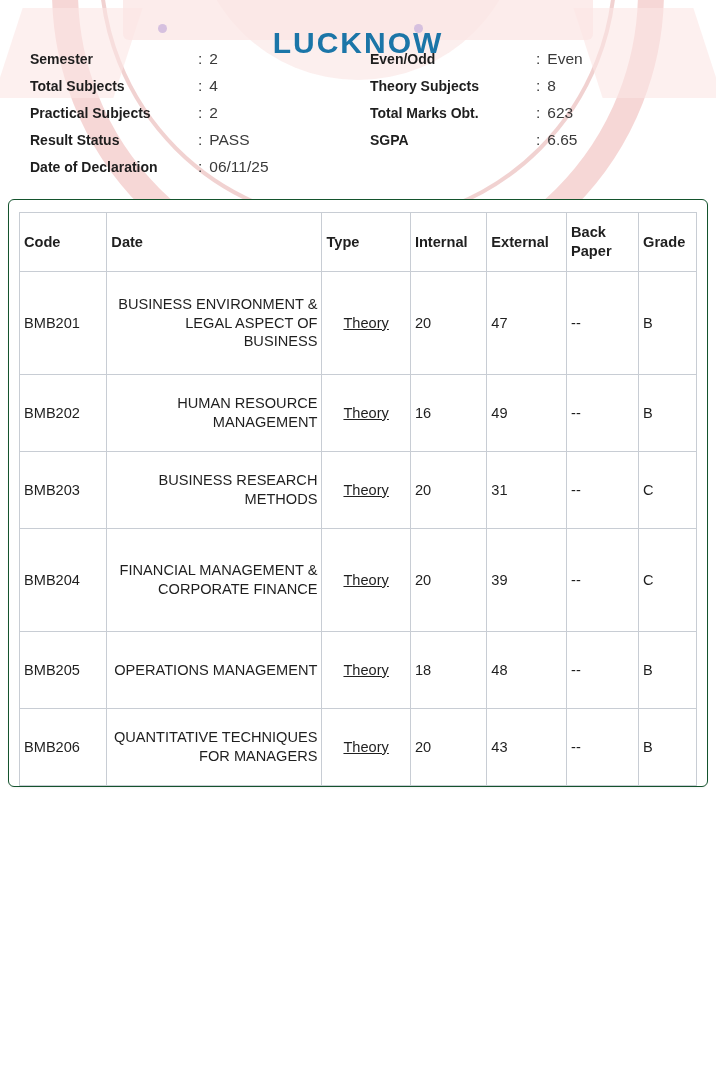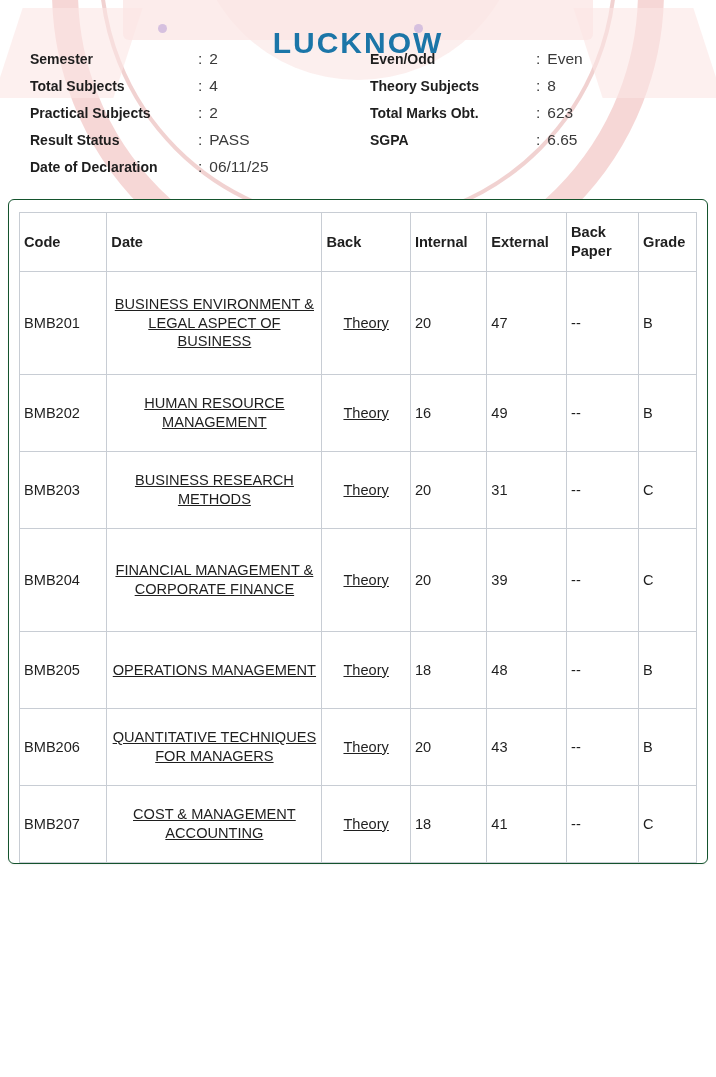--- a/index.html
+++ b/index.html
@@ -169,21 +169,21 @@
     color: #1f1f1f;
     overflow: hidden;
   }
   table.marks th {
     font-weight: bold;
     text-align: left;
     height: 52px;
     vertical-align: middle;
   }
   table.marks td.code  { text-align: left; white-space: nowrap; }
-  table.marks td.name  { text-align: center; text-decoration: underline; }
+  table.marks td.name  { text-align: right; }
   table.marks td.type  { text-align: center; white-space: nowrap; text-decoration: underline; }
   table.marks td.num    { text-align: left; }
   table.marks td.grade { text-align: left; }
 
   col.c-code  { width: 80px; }
   col.c-name  { width: 197px; }
   col.c-type  { width: 81px; }
   col.c-int   { width: 70px; }
   col.c-ext   { width: 73px; }
   col.c-back  { width: 66px; }
@@ -283,21 +283,21 @@
           <col class="c-type">
         <col class="c-int">
           <col class="c-ext">
           <col class="c-back">
           <col class="c-grade">
       </colgroup>
       <thead>
         <tr>
           <th>Code</th>
           <th>Date</th>
-          <th>Back</th>
+          <th>Type</th>
           <th>Internal</th>
           <th>External</th>
           <th>Back Paper</th>
           <th>Grade</th>
         </tr>
       </thead>
       <tbody>
         <tr class="row-tall">
           <td class="code">BMB201</td>
           <td class="name">BUSINESS ENVIRONMENT &amp; LEGAL ASPECT OF BUSINESS</td>
@@ -345,26 +345,17 @@
         </tr>
         <tr class="row-mid">
           <td class="code">BMB206</td>
           <td class="name">QUANTITATIVE TECHNIQUES FOR MANAGERS</td>
           <td class="type">Theory</td>
           <td class="num">20</td>
           <td class="num">43</td>
           <td class="num">--</td>
           <td class="grade">B</td>
         </tr>
-        <tr class="row-mid">
-          <td class="code">BMB207</td>
-          <td class="name">COST &amp; MANAGEMENT ACCOUNTING</td>
-          <td class="type">Theory</td>
-          <td class="num">18</td>
-          <td class="num">41</td>
-          <td class="num">--</td>
-          <td class="grade">C</td>
-        </tr>
       </tbody>
     </table>
   </div>
 
 </div>
 
 </body></html>

